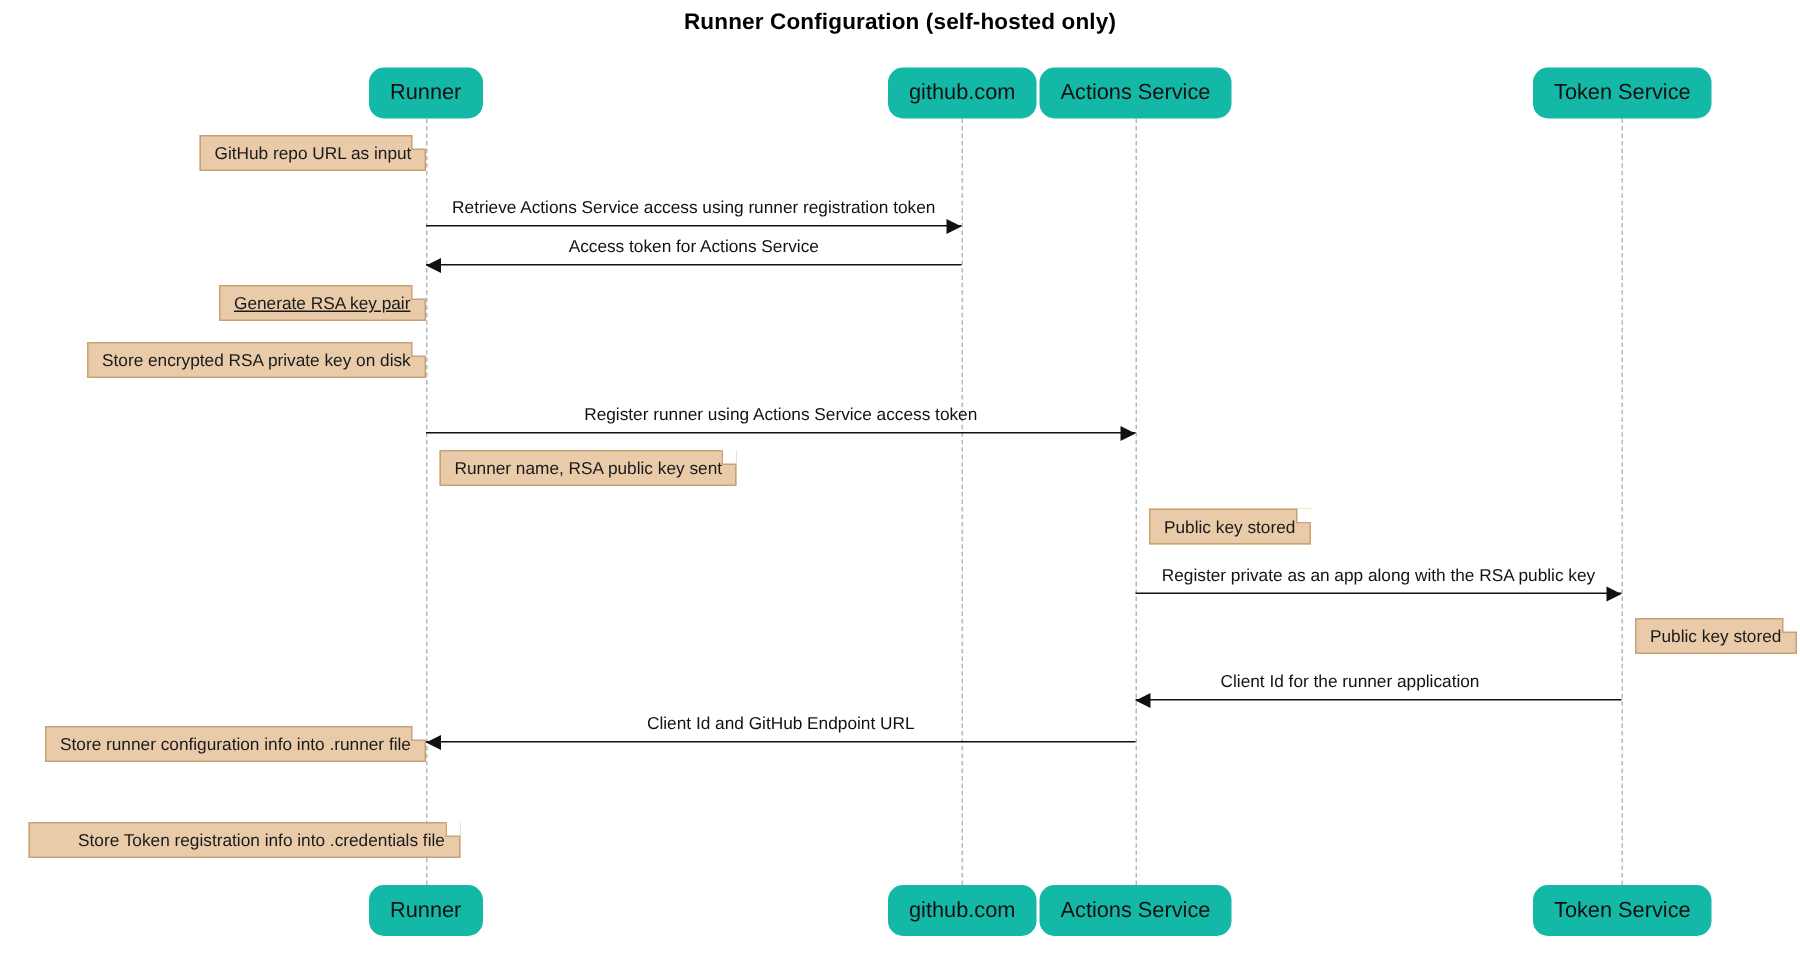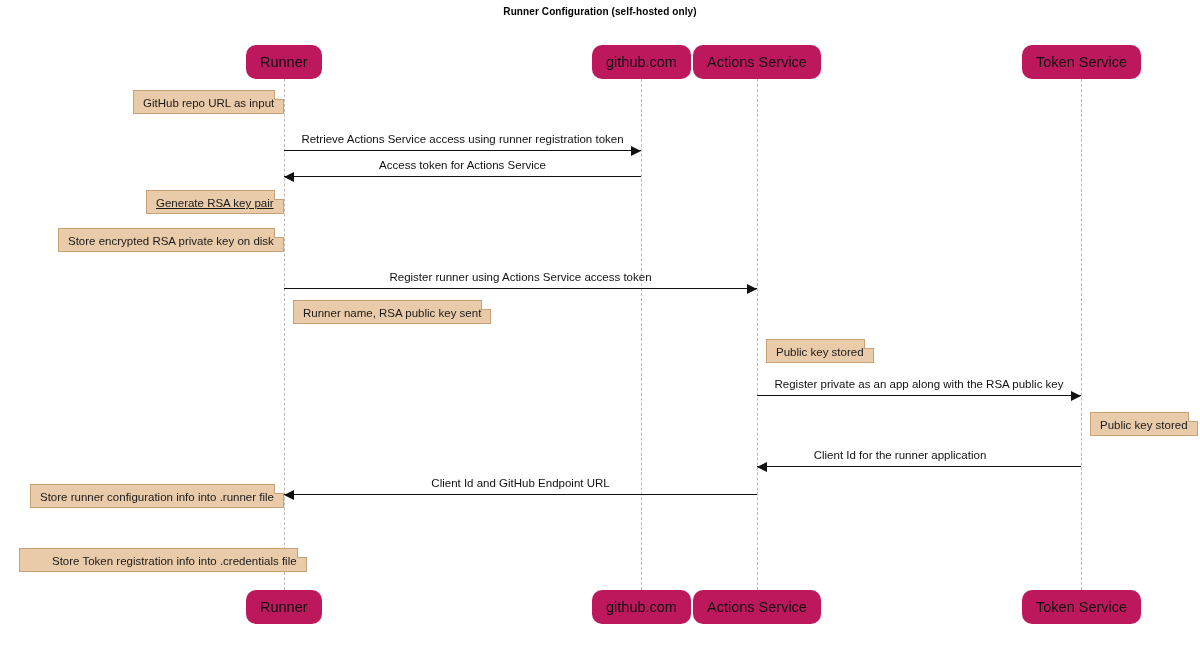--- a/index.html
+++ b/index.html
@@ -17,34 +17,34 @@
     height: 647px;
     overflow: hidden;
     background: #ffffff;
   }
   #title {
     position: absolute;
     left: 0;
     top: 6px;
     width: 1200px;
     text-align: center;
-    font-size: 10px;
+    font-size: 15px;
     font-weight: bold;
     color: #000000;
     letter-spacing: 0.1px;
   }
   .lifeline {
     position: absolute;
     width: 0;
     border-left: 1px dashed #b9b9b9;
   }
   .participant {
     position: absolute;
     box-sizing: border-box;
-    background: #be185d;
+    background: #14b8a6;
     border-radius: 10px;
     height: 34px;
     line-height: 34px;
     text-align: center;
     font-size: 14.5px;
     color: #111111;
     white-space: nowrap;
     padding: 0 14px;
   }
   .note {

